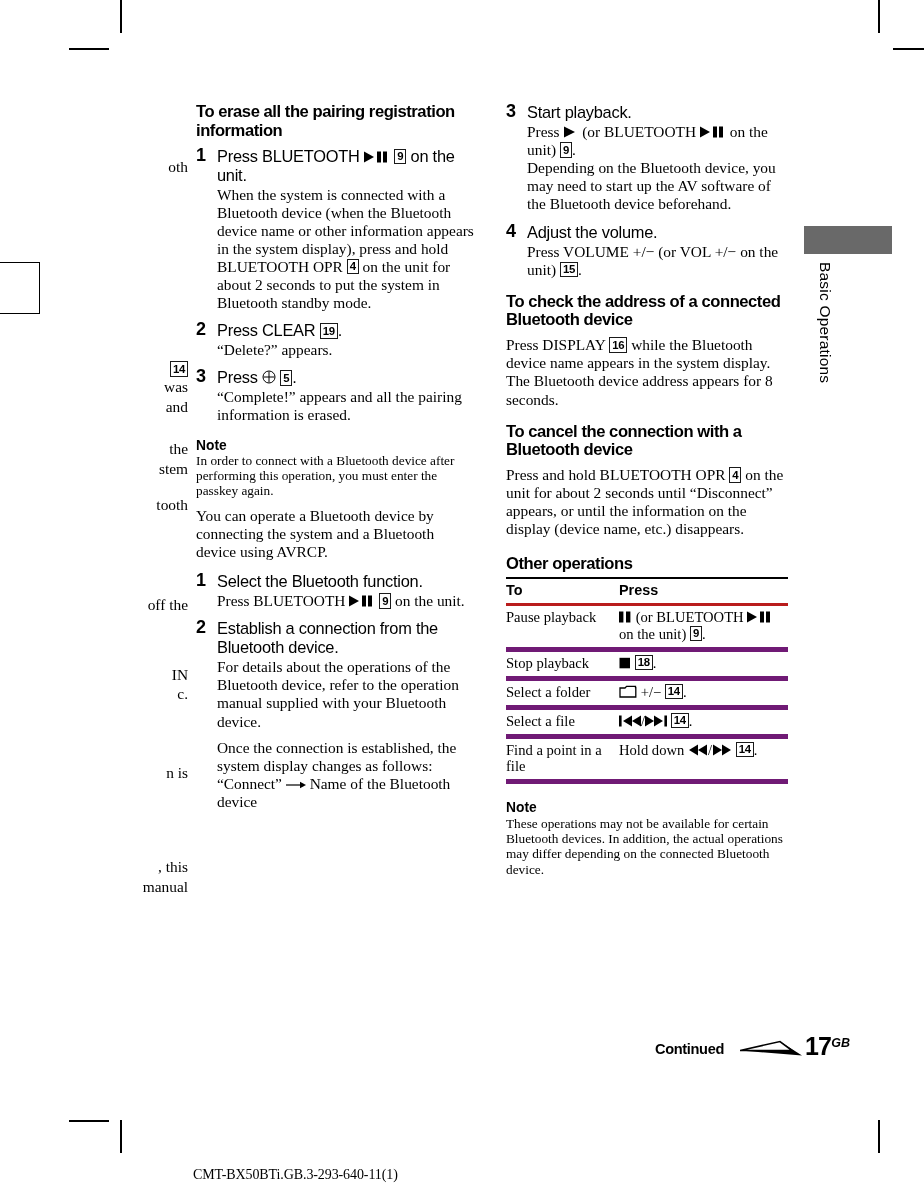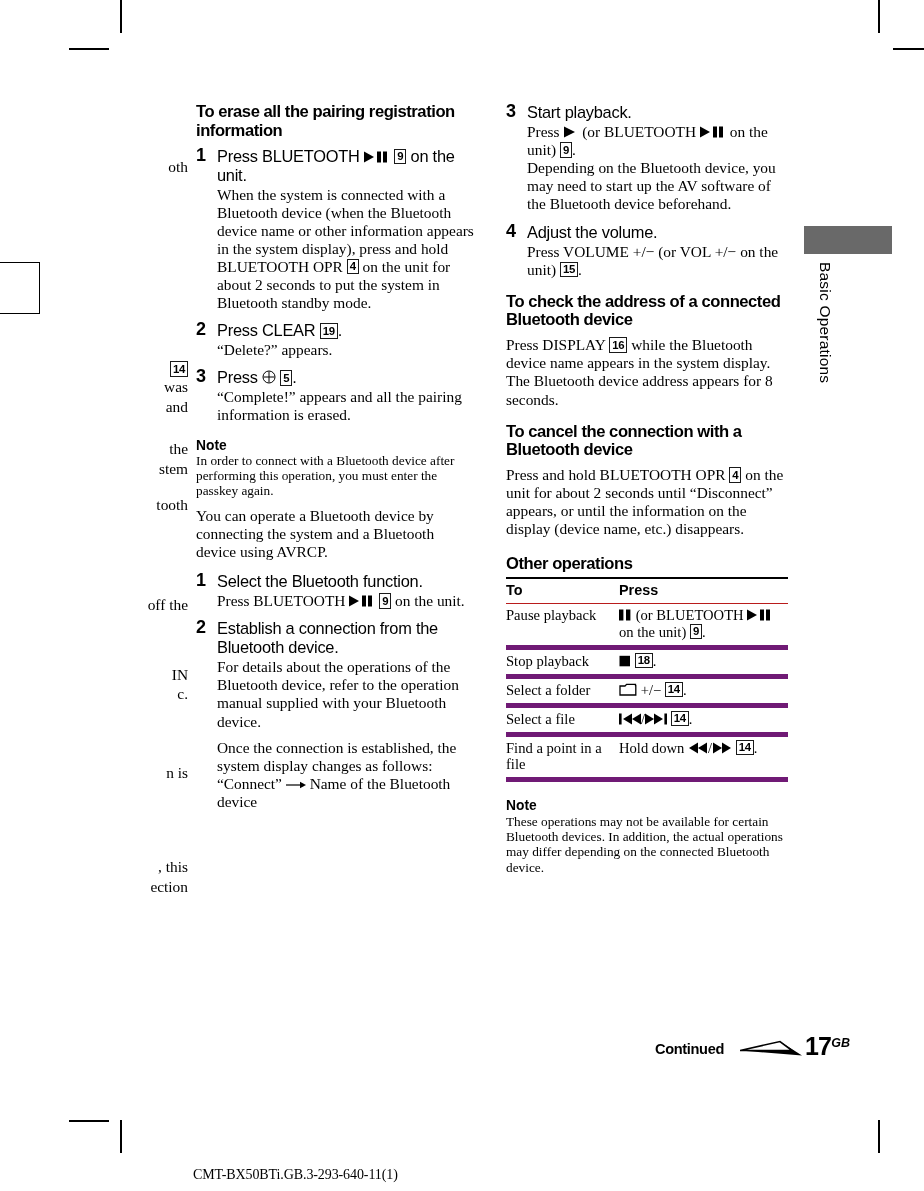--- a/index.html
+++ b/index.html
@@ -153,21 +153,21 @@
     font-size: 14.6px;
     line-height: 1.16;
   }
   .ops-table th {
     font-family: "Liberation Sans", sans-serif;
     font-weight: bold;
     font-size: 14.4px;
     padding-top: 3px;
     padding-bottom: 4px;
   }
-  .ops-table thead tr { border-top: 2.4px solid #000; border-bottom: 1px solid #b91c1c; }
+  .ops-table thead tr { border-top: 2.4px solid #000; border-bottom: 3px solid #b91c1c; }
   .ops-table tbody tr { border-bottom: 5px solid #701a75; }
   .ops-col-to    { width: 113px; padding-right: 6px; }
   .ops-col-press { width: auto; }
 
   
   .footer-continued {
     position: absolute;
     left: 655px;
     top: 1040px;
     font-family: "Liberation Sans", sans-serif;
@@ -235,21 +235,21 @@
       <div class="cut-frag" style="position: absolute; top: 275px; right: 0px; text-align: center; margin-left: 11px;">was</div>
       <div class="cut-frag" style="position: absolute; top: 295px; right: 0px; text-align: right;">and</div>
       <div class="cut-frag" style="position: absolute; top: 337px; right: 0px; text-align: right;">the</div>
       <div class="cut-frag" style="position: absolute; top: 357px; right: 0px; text-align: right;">stem</div>
       <div class="cut-frag" style="position: absolute; top: 393px; right: 0px; text-align: right;">tooth</div>
       <div class="cut-frag" style="position: absolute; top: 493px; right: 0px; text-align: right;">off the</div>
       <div class="cut-frag" style="position: absolute; top: 563px; right: 0px; text-align: left;">IN</div>
       <div class="cut-frag" style="position: absolute; top: 582px; right: 0px; text-align: right;">c.</div>
       <div class="cut-frag" style="position: absolute; top: 661px; right: 0px; text-align: right;">n is</div>
       <div class="cut-frag" style="position: absolute; top: 755px; right: 0px; text-align: right;">, this</div>
-      <div class="cut-frag" style="position: absolute; top: 775px; right: 0px; text-align: right;">ection</div>
+      <div class="cut-frag" style="position: absolute; top: 775px; right: 0px; text-align: right;">manual</div>
     </div>
 </div>
 <div class="cut-box"></div>
 
 <div class="col col-mid">
 
   <h2 class="h-section">To erase all the pairing registration information</h2>
 
   <div class="step">
     <div class="step-num">1</div>

